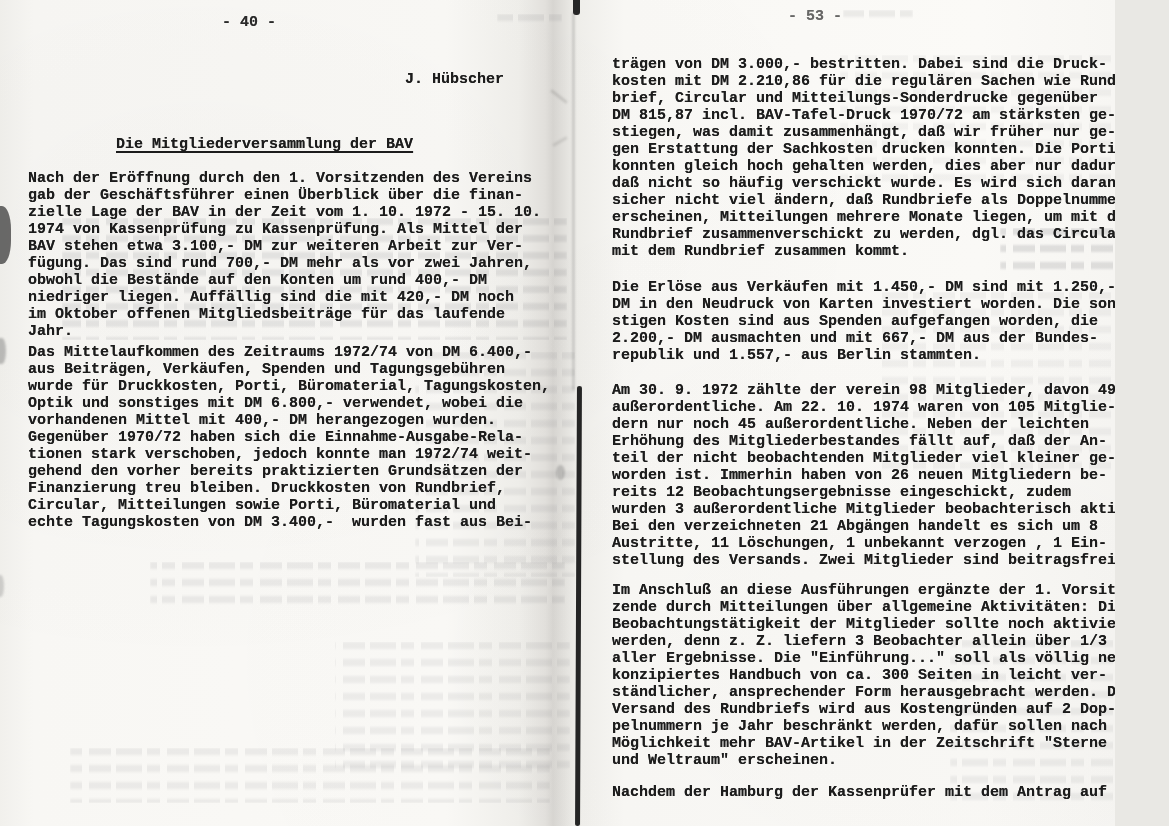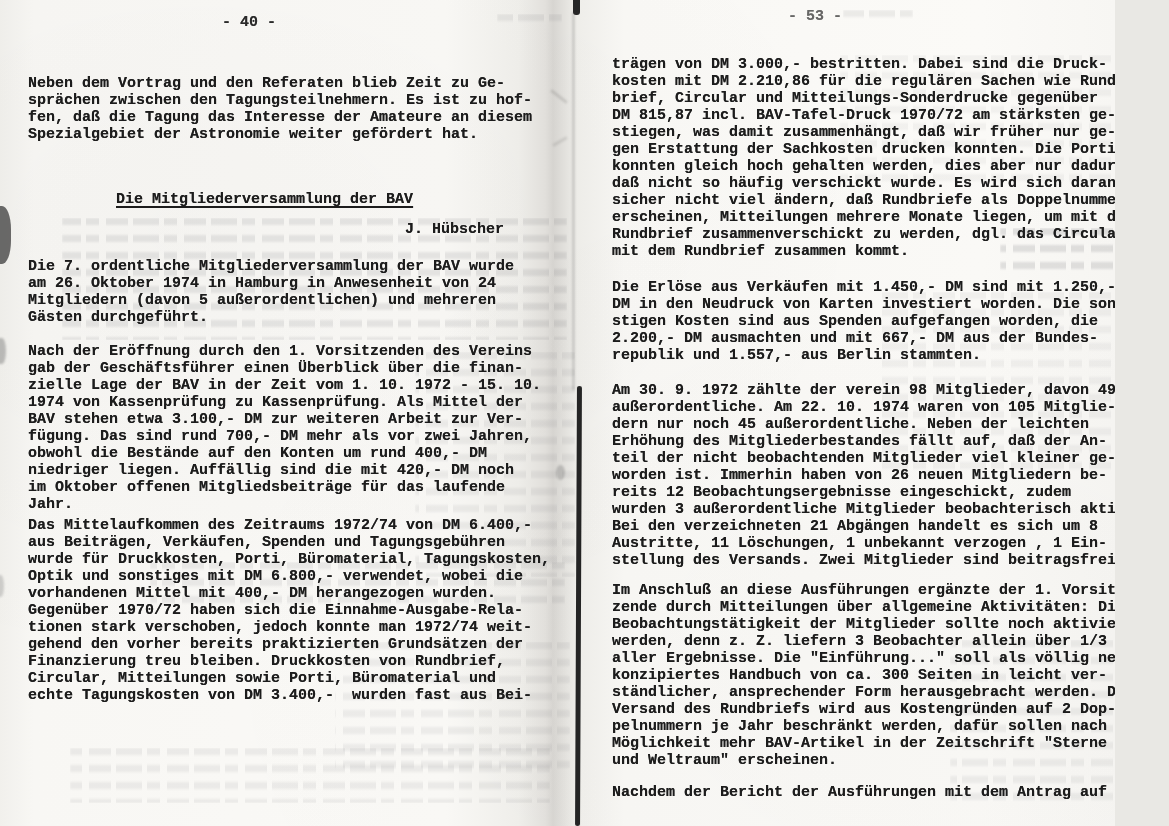--- a/index.html
+++ b/index.html
@@ -137,30 +137,22 @@
   <div class="artifact crease-mark-2"></div>
   <div class="artifact smudge-1"></div>
   <div class="artifact smudge-2"></div>
   <div class="artifact smudge-3"></div>
   <div class="artifact smudge-4"></div>
 
   <div class="pageno pageno-left">- 40 -</div>
   <div class="pageno pageno-right">- 53 -</div>
 
   <div class="col col-left">
-    <pre class="para mt17">Neben dem Vortrag und den Referaten blieb Zeit zu Ge-
-sprächen zwischen den Tagungsteilnehmern. Es ist zu hof-
-fen, daß die Tagung das Interesse der Amateure an diesem
-Spezialgebiet der Astronomie weiter gefördert hat.</pre>
+    <pre class="para mt13 signature">J. Hübscher</pre>
     <pre class="para mt48 heading">Die Mitgliederversammlung der BAV</pre>
-    <pre class="para mt13 signature">J. Hübscher</pre>
-    <pre class="para mt20">Die 7. ordentliche Mitgliederversammlung der BAV wurde
-am 26. Oktober 1974 in Hamburg in Anwesenheit von 24
-Mitgliedern (davon 5 außerordentlichen) und mehreren
-Gästen durchgeführt.</pre>
     <pre class="para mt17">Nach der Eröffnung durch den 1. Vorsitzenden des Vereins
 gab der Geschäftsführer einen Überblick über die finan-
 zielle Lage der BAV in der Zeit vom 1. 10. 1972 - 15. 10.
 1974 von Kassenprüfung zu Kassenprüfung. Als Mittel der
 BAV stehen etwa 3.100,- DM zur weiteren Arbeit zur Ver-
 fügung. Das sind rund 700,- DM mehr als vor zwei Jahren,
 obwohl die Bestände auf den Konten um rund 400,- DM
 niedriger liegen. Auffällig sind die mit 420,- DM noch
 im Oktober offenen Mitgliedsbeiträge für das laufende
 Jahr.</pre>
@@ -210,16 +202,16 @@
 zende durch Mitteilungen über allgemeine Aktivitäten: Die
 Beobachtungstätigkeit der Mitglieder sollte noch aktiviert
 werden, denn z. Z. liefern 3 Beobachter allein über 1/3
 aller Ergebnisse. Die "Einführung..." soll als völlig neu
 konzipiertes Handbuch von ca. 300 Seiten in leicht ver-
 ständlicher, ansprechender Form herausgebracht werden. Der
 Versand des Rundbriefs wird aus Kostengründen auf 2 Dop-
 pelnummern je Jahr beschränkt werden, dafür sollen nach
 Möglichkeit mehr BAV-Artikel in der Zeitschrift "Sterne
 und Weltraum" erscheinen.</pre>
-    <pre class="para mt15">Nachdem der Bericht der Ausführungen mit dem Antrag auf</pre>
+    <pre class="para mt15">Nachdem der Hamburg der Kassenprüfer mit dem Antrag auf</pre>
   </div>
 
 </div>
 
 </body></html>

